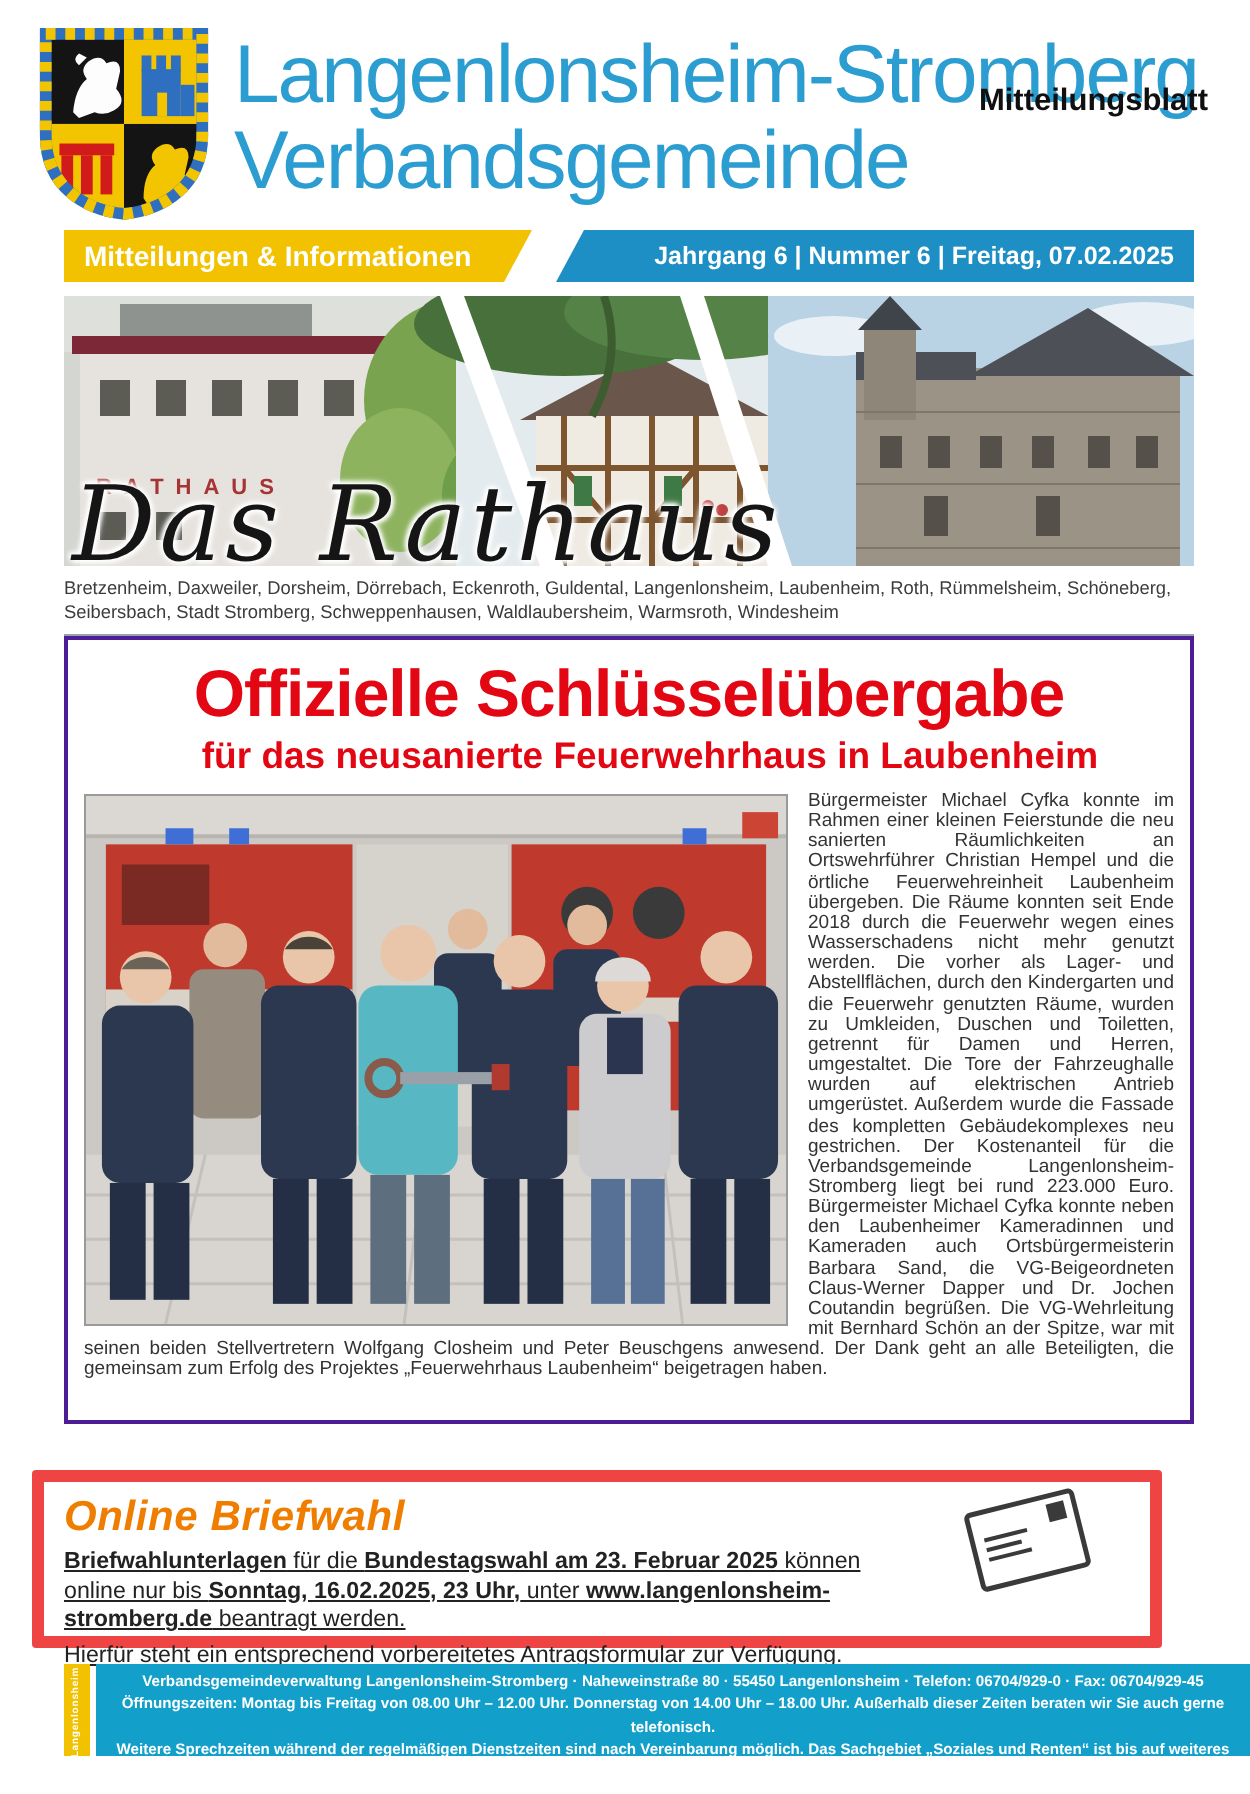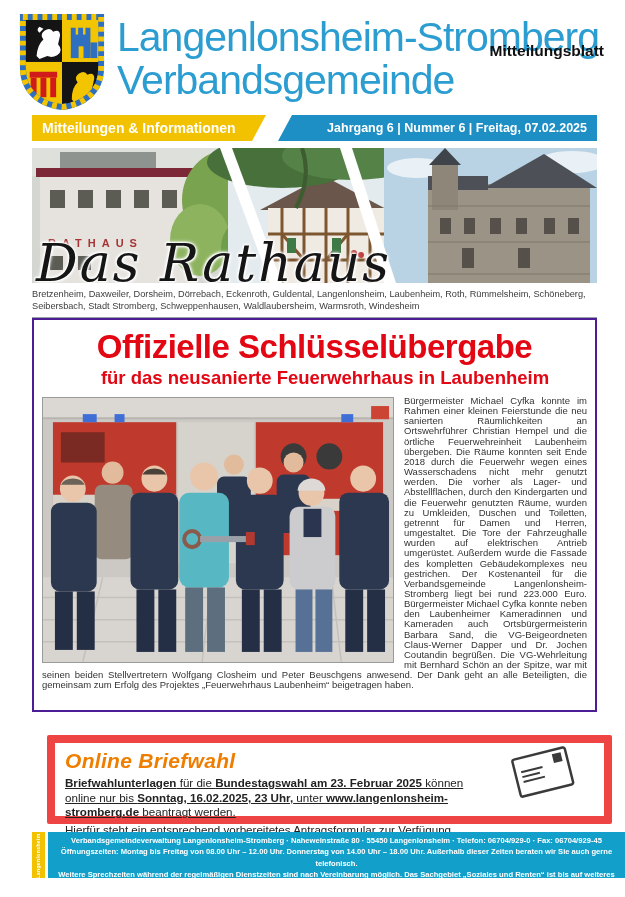--- a/index.html
+++ b/index.html
@@ -38,21 +38,21 @@
     box-sizing:border-box;background:#fff;overflow:hidden;}
   .article-headline{text-align:center;color:#e30613;font-weight:bold;font-size:33px;margin:8px 0 0 0;letter-spacing:-0.5px;}
   .article-subheadline{text-align:center;color:#e30613;font-weight:bold;font-size:18.5px;margin:1px 0 7px 0;padding-left:21px;}
   .article-content{padding:0 8px;}
   .article-photo{float:left;width:352px;height:266px;margin:1px 10px 1px 0;border:1px solid #9a9a9a;
     box-sizing:border-box;background:#ccc9c4;}
   .article-photo svg{display:block;width:100%;height:100%;}
   .article-body{font-size:9.5px;line-height:1.07;text-align:justify;color:#333;margin:0;hyphens:auto;-webkit-hyphens:auto;}
 
   
-  .briefwahl-box{position:absolute;top:735px;left:47px;width:565px;height:89px;border:8px solid #ef4444;
+  .briefwahl-box{position:absolute;top:735px;left:16px;width:565px;height:89px;border:6px solid #ef4444;
     border-radius:2px;box-sizing:border-box;padding:6px 10px;background:#fff;}
   .briefwahl-title{color:#ef7d00;font-weight:bold;font-style:italic;font-size:21px;letter-spacing:0.3px;}
   .briefwahl-text{font-size:11.6px;color:#222;width:408px;line-height:1.26;margin-top:3px;text-decoration:underline;}
   .briefwahl-text .b{font-weight:bold;}
   .envelope-icon{position:absolute;right:24px;top:2px;width:74px;height:56px;}
   .briefwahl-button{position:absolute;right:14px;bottom:9px;width:124px;height:35px;border-radius:15px;
     background:linear-gradient(#fbc765,#f1930f 45%,#dd7a00);border:1px solid #b36200;color:#fff;
     font-weight:bold;font-size:20px;text-align:center;line-height:33px;cursor:pointer;
     box-shadow:inset 0 2px 2px rgba(255,255,255,.65),0 2px 3px rgba(0,0,0,.25);
     text-shadow:0 1px 1px rgba(0,0,0,.3);}

